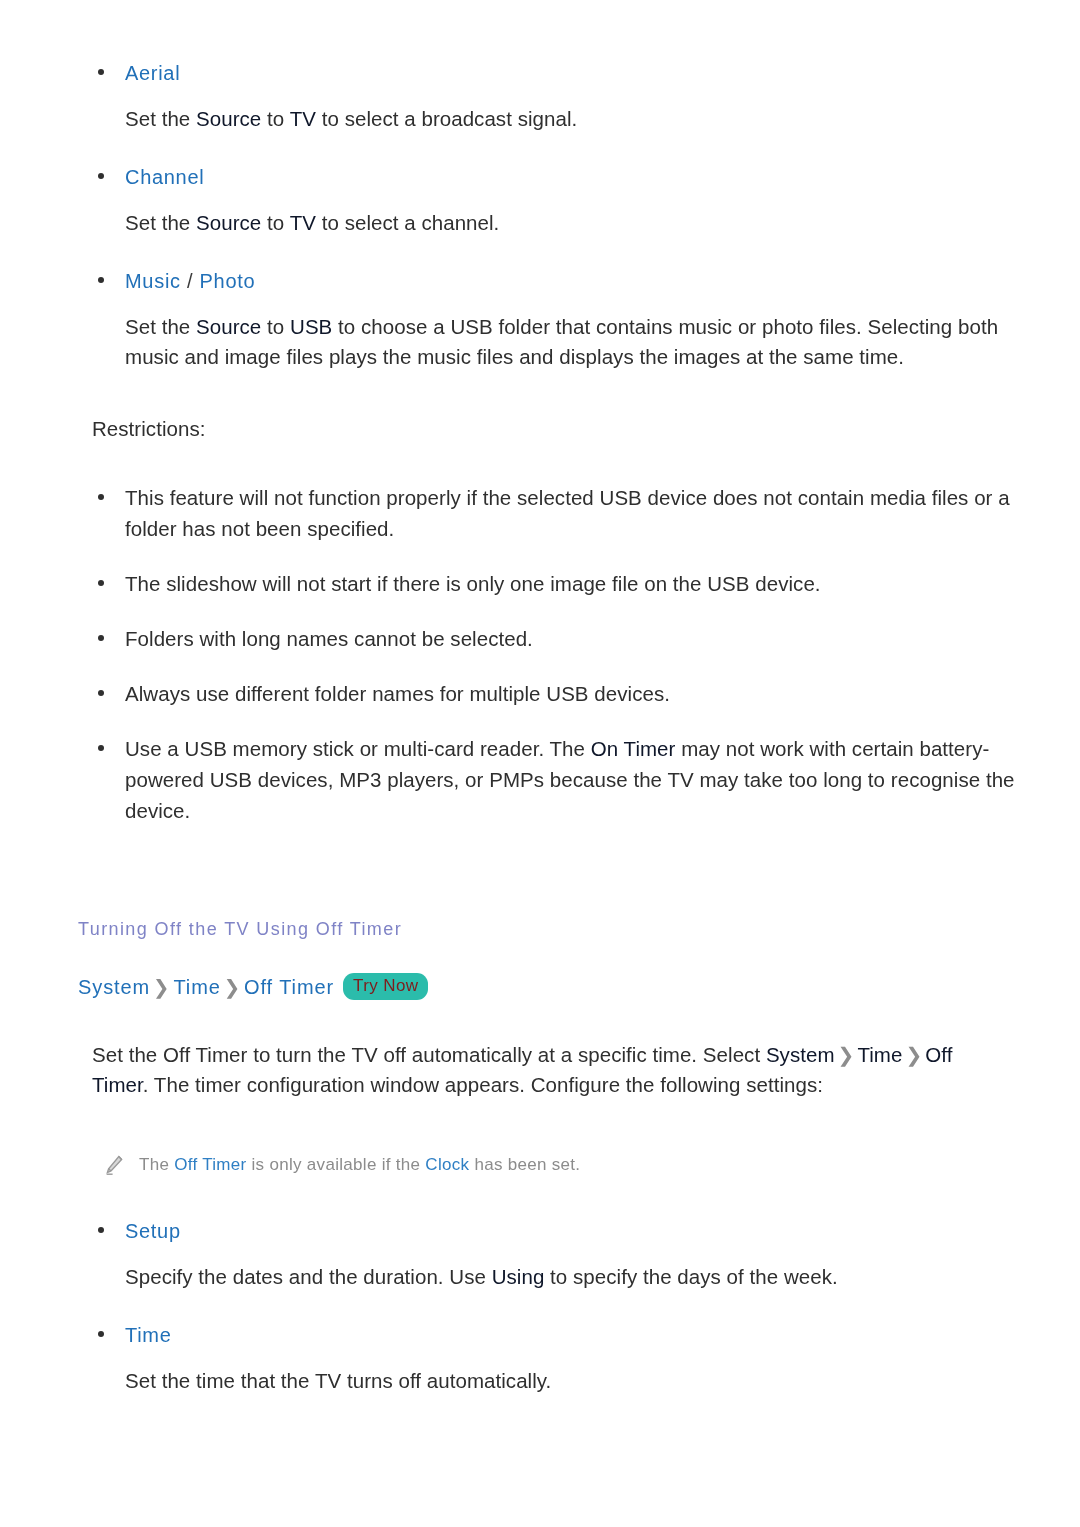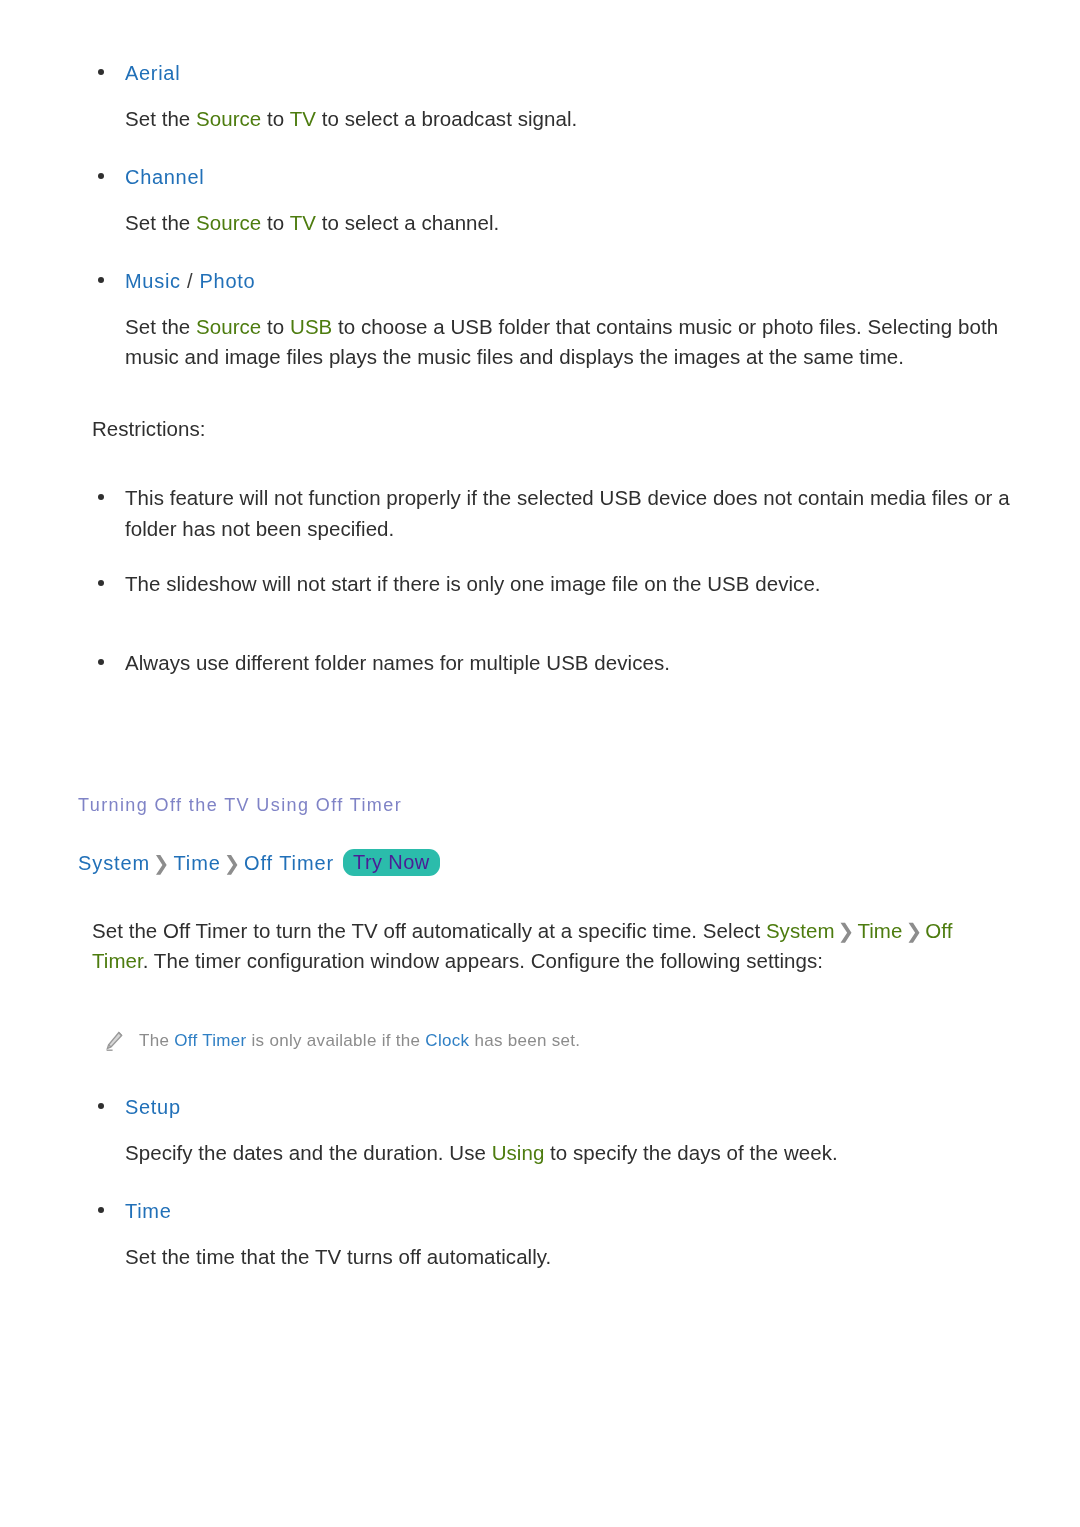--- a/index.html
+++ b/index.html
@@ -17,21 +17,21 @@
 
   .page {
     position: relative;
     width: 1080px;
     height: 1527px;
     box-sizing: border-box;
     padding: 58px 62px 0 78px;
   }
 
   
-  .kw        { color: #4d7c0f; }          
+  .kw        { color: #0f172a; }          
   .sep-slash { color: #3c3c3c; }
   .chev      { color: #8d8d8d; font-size: 0.98em; padding: 0 3px; }
 
   
   .bullets { margin: 0; padding: 0; list-style: none; }
 
   .b-item {
     position: relative;
     padding-left: 47px;
     margin: 0 0 0 0;
@@ -115,22 +115,22 @@
     margin: 0;
     display: flex;
     align-items: center;
     flex-wrap: wrap;
   }
   .crumb { color: #2170b8; }
 
   .try-now {
     display: inline-block;
     background: #2bbcab;
-    color: #4c1d95;
-    font-size: 20px;
+    color: #7f1d1d;
+    font-size: 17px;
     line-height: 16px;
     letter-spacing: 0.4px;
     padding: 5px 10px 6px 10px;
     border-radius: 11px;
     margin-left: 9px;
     position: relative;
     top: -1px;
     white-space: nowrap;
   }
 
@@ -191,27 +191,29 @@
 
   <ul class="bullets">
     <li class="r-item">This feature will not function properly if the selected USB device does not contain media files or a folder has not been specified.</li>
 
     <div class="gap-sm"></div>
 
     <li class="r-item">The slideshow will not start if there is only one image file on the USB device.</li>
 
     <div class="gap-sm"></div>
 
+    <li class="r-item">Folders with long names cannot be selected.</li>
 
     <div class="gap-sm"></div>
 
     <li class="r-item">Always use different folder names for multiple USB devices.</li>
 
     <div class="gap-sm"></div>
 
+    <li class="r-item"><span>Use a USB memory stick or multi-card reader. The </span><span class="kw">On Timer</span><span> may not work with certain battery-powered USB devices, MP3 players, or PMPs because the TV may take too long to recognise the device.</span></li>
   </ul>
 
   <div class="spacer-heading-top"></div>
 
   <h2 class="section-heading">Turning Off the TV Using Off Timer</h2>
 
   <div class="spacer-heading-bot"></div>
 
   <div class="breadcrumb">
     <span class="crumb">System</span>

